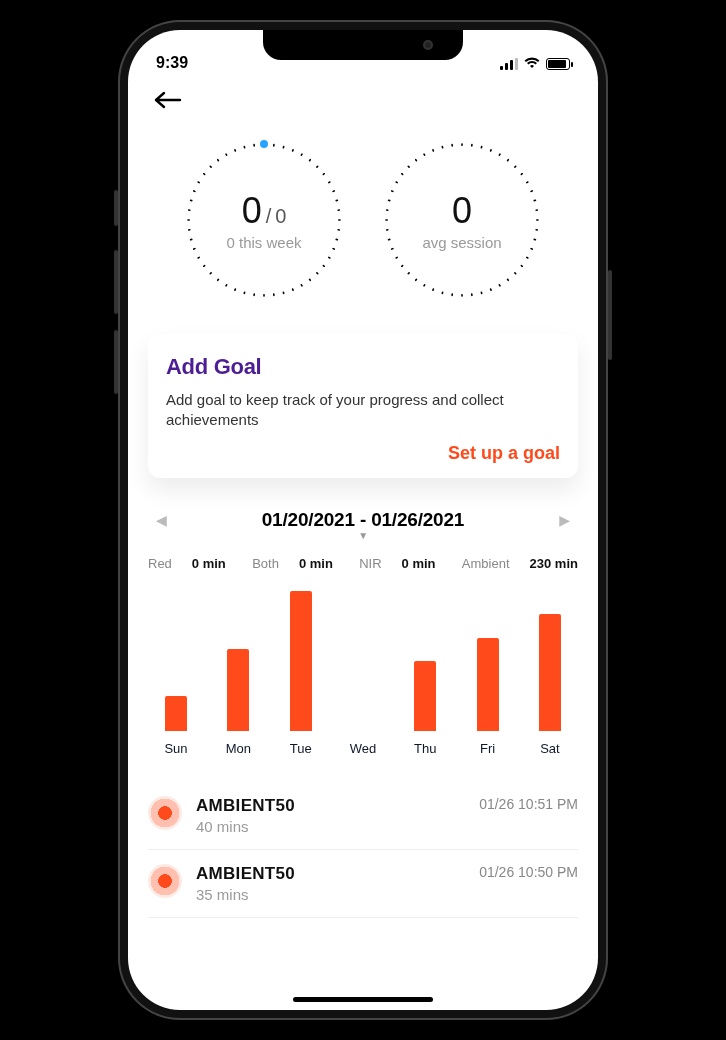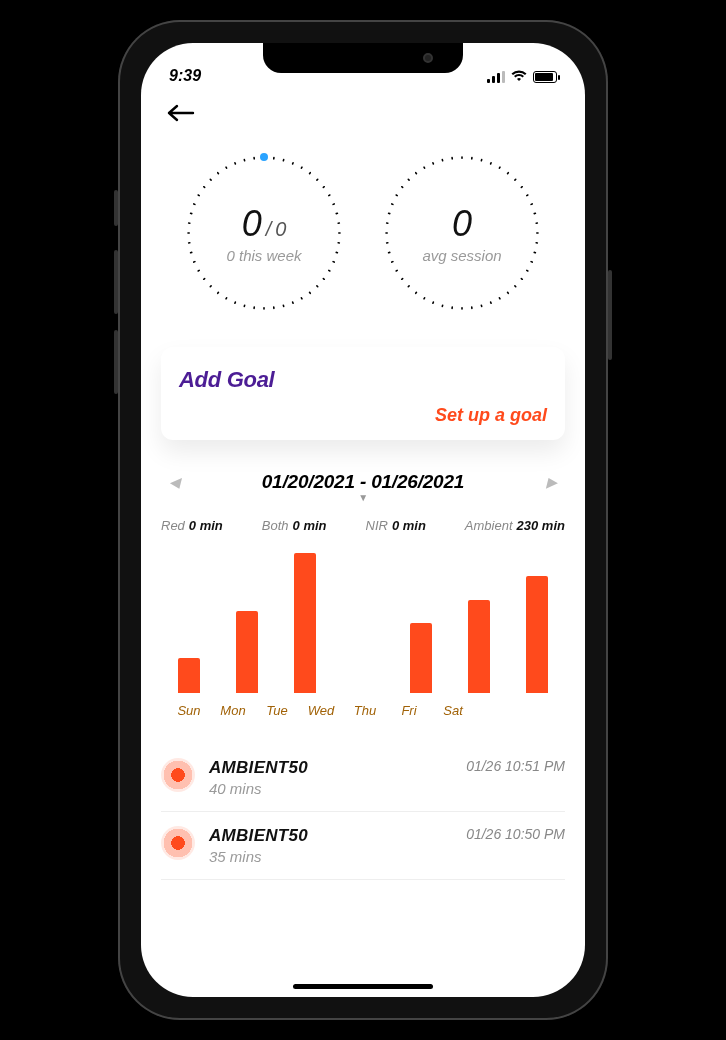--- a/index.html
+++ b/index.html
@@ -10,24 +10,23 @@
     display: flex;
     align-items: center;
     justify-content: center;
     font-family: -apple-system, "Helvetica Neue", Arial, sans-serif;
   }
   .device {
     width: 490px;
     height: 1000px;
     background: #111;
     border-radius: 62px;
-    padding: 23px;
+    padding: 10px;
     position: relative;
     box-shadow: 0 0 0 2px #444 inset;
-    font-style: italic;
   }
   .device::before, .device::after {
     content:"";
     position:absolute;
     background:#222;
     border-radius:3px;
   }
   .side-btn { position:absolute; background:#333; border-radius:3px; }
   .sb1 { left:-4px; top:170px; width:4px; height:36px; }
   .sb2 { left:-4px; top:230px; width:4px; height:64px; }
@@ -108,27 +107,27 @@
   .card-link { text-align:right; margin-top:12px; color:#ff4a1c; font-weight:700; font-size:18px; }
 
   .date-nav { display:flex; align-items:center; justify-content:space-between; margin-top:28px; padding:0 2px;}
   .date-nav .chev { color:#bbb; font-size:14px; padding:6px; }
   .date-range { font-size:19px; font-weight:800; letter-spacing:-0.2px; text-align:center; flex:1; position:relative;}
   .date-range .tri { position:absolute; left:50%; bottom:-10px; transform:translateX(-50%); color:#999; font-size:10px;}
 
   .legend { display:flex; justify-content:space-between; margin-top:22px; font-size:13px; }
   .legend .lab { color:#888; margin-right:4px;}
   .legend .val { color:#111; font-weight:700;}
-  .legend-item { display:flex; gap:0; }
+  .legend-item { display:flex; gap:16px; }
 
   .chart { margin-top:10px; }
   .chart-bars { display:flex; justify-content:space-between; align-items:flex-end; height:150px; padding:0 6px;}
   .bar-col { width:44px; display:flex; justify-content:center; }
   .bar { width:22px; background:#ff4a1c; border-radius:2px 2px 0 0; }
-  .chart-labels { display:flex; padding:10px 6px 0; font-size:13px; color:#a16207;}
+  .chart-labels { display:flex; justify-content:space-between; padding:10px 6px 0; font-size:13px; color:#0f172a;}
   .chart-labels span { width:44px; text-align:center; }
 
   .sessions { margin-top:26px; }
   .session-row { display:flex; align-items:flex-start; padding:14px 0; border-bottom:1px solid #eee; gap:14px;}
   .session-icon {
     width:34px; height:34px; border-radius:50%;
     background: radial-gradient(circle, #ff4a1c 0 28%, rgba(255,74,28,0.35) 28% 60%, rgba(255,74,28,0.12) 60% 100%);
   }
   .session-main { flex:1; }
   .session-name { font-size:17px; font-weight:800; letter-spacing:0.3px; color:#111;}
@@ -306,20 +305,21 @@
             <div class="gauge-main">
               <span>0</span>
             </div>
             <div class="gauge-sub">avg session</div>
           </div>
         </div>
       </div>
 
       <div class="card">
         <div class="card-title">Add Goal</div>
+        <div class="card-body">Add goal to keep track of your progress and collect achievements</div>
         <div class="card-link">Set up a goal</div>
       </div>
 
       <div class="date-nav">
         <span class="chev">◀</span>
         <div class="date-range">
           <span>01/20/2021 - 01/26/2021</span>
           <span class="tri">▼</span>
         </div>
         <span class="chev">▶</span>

